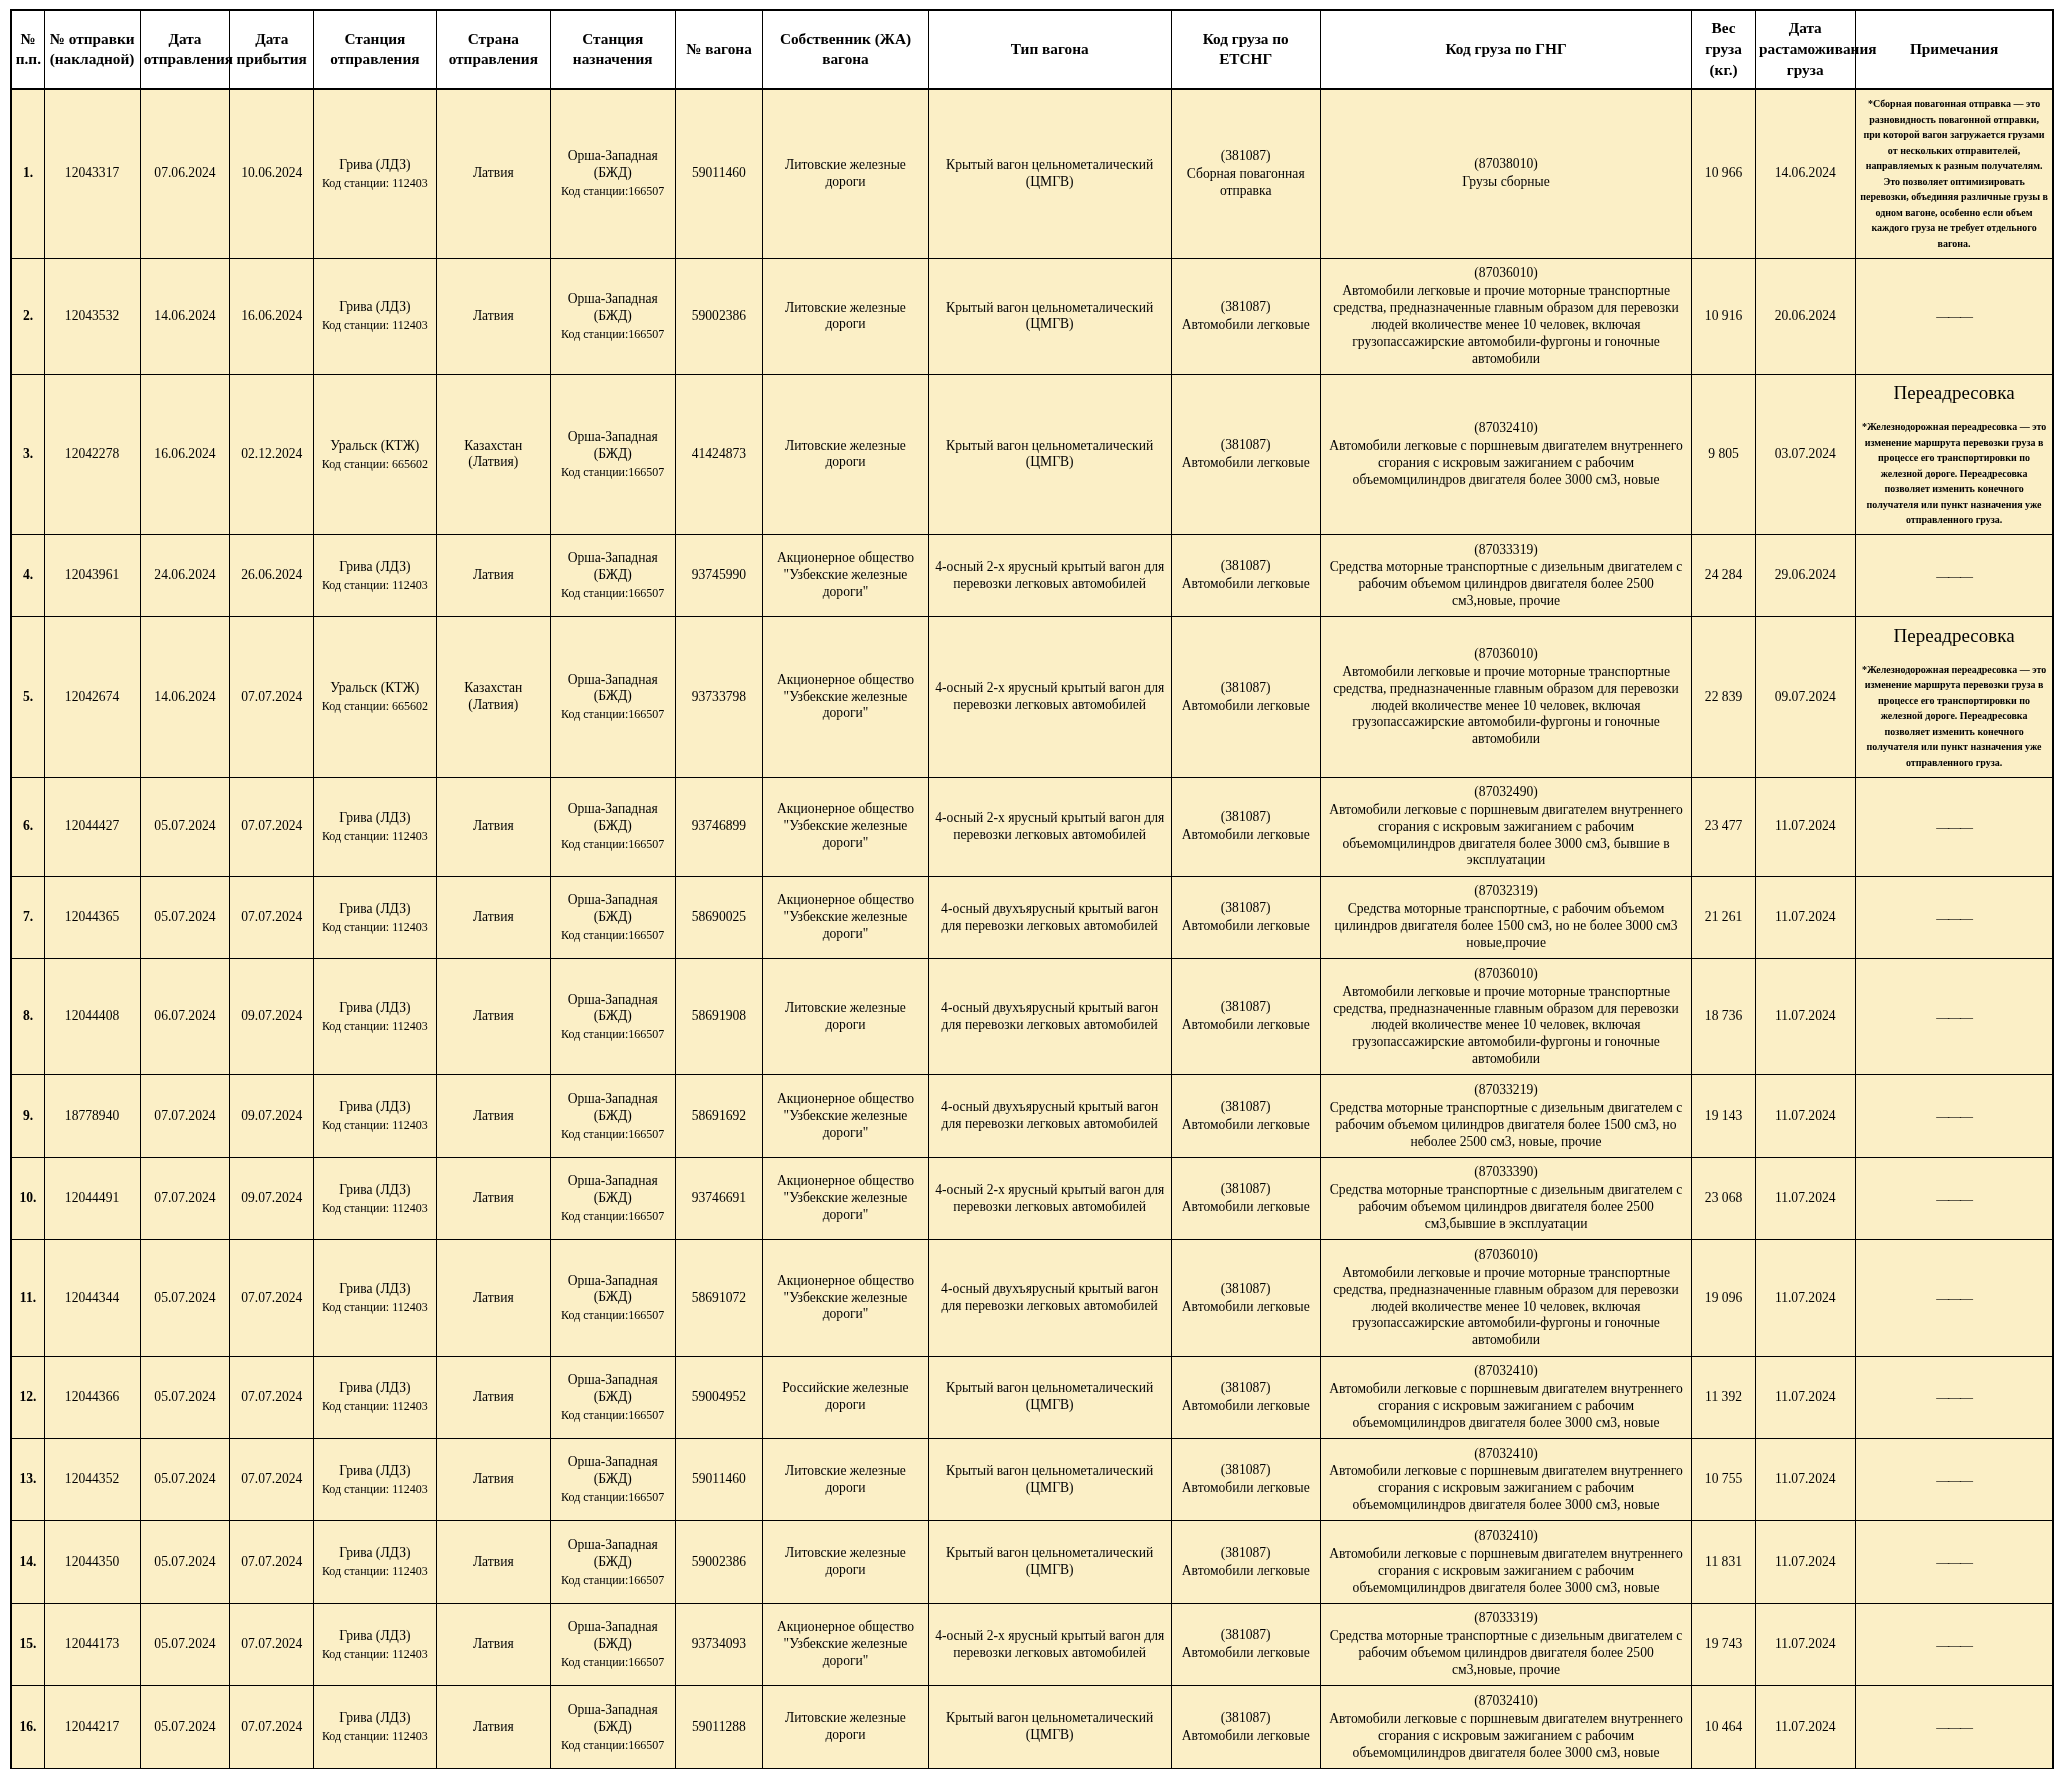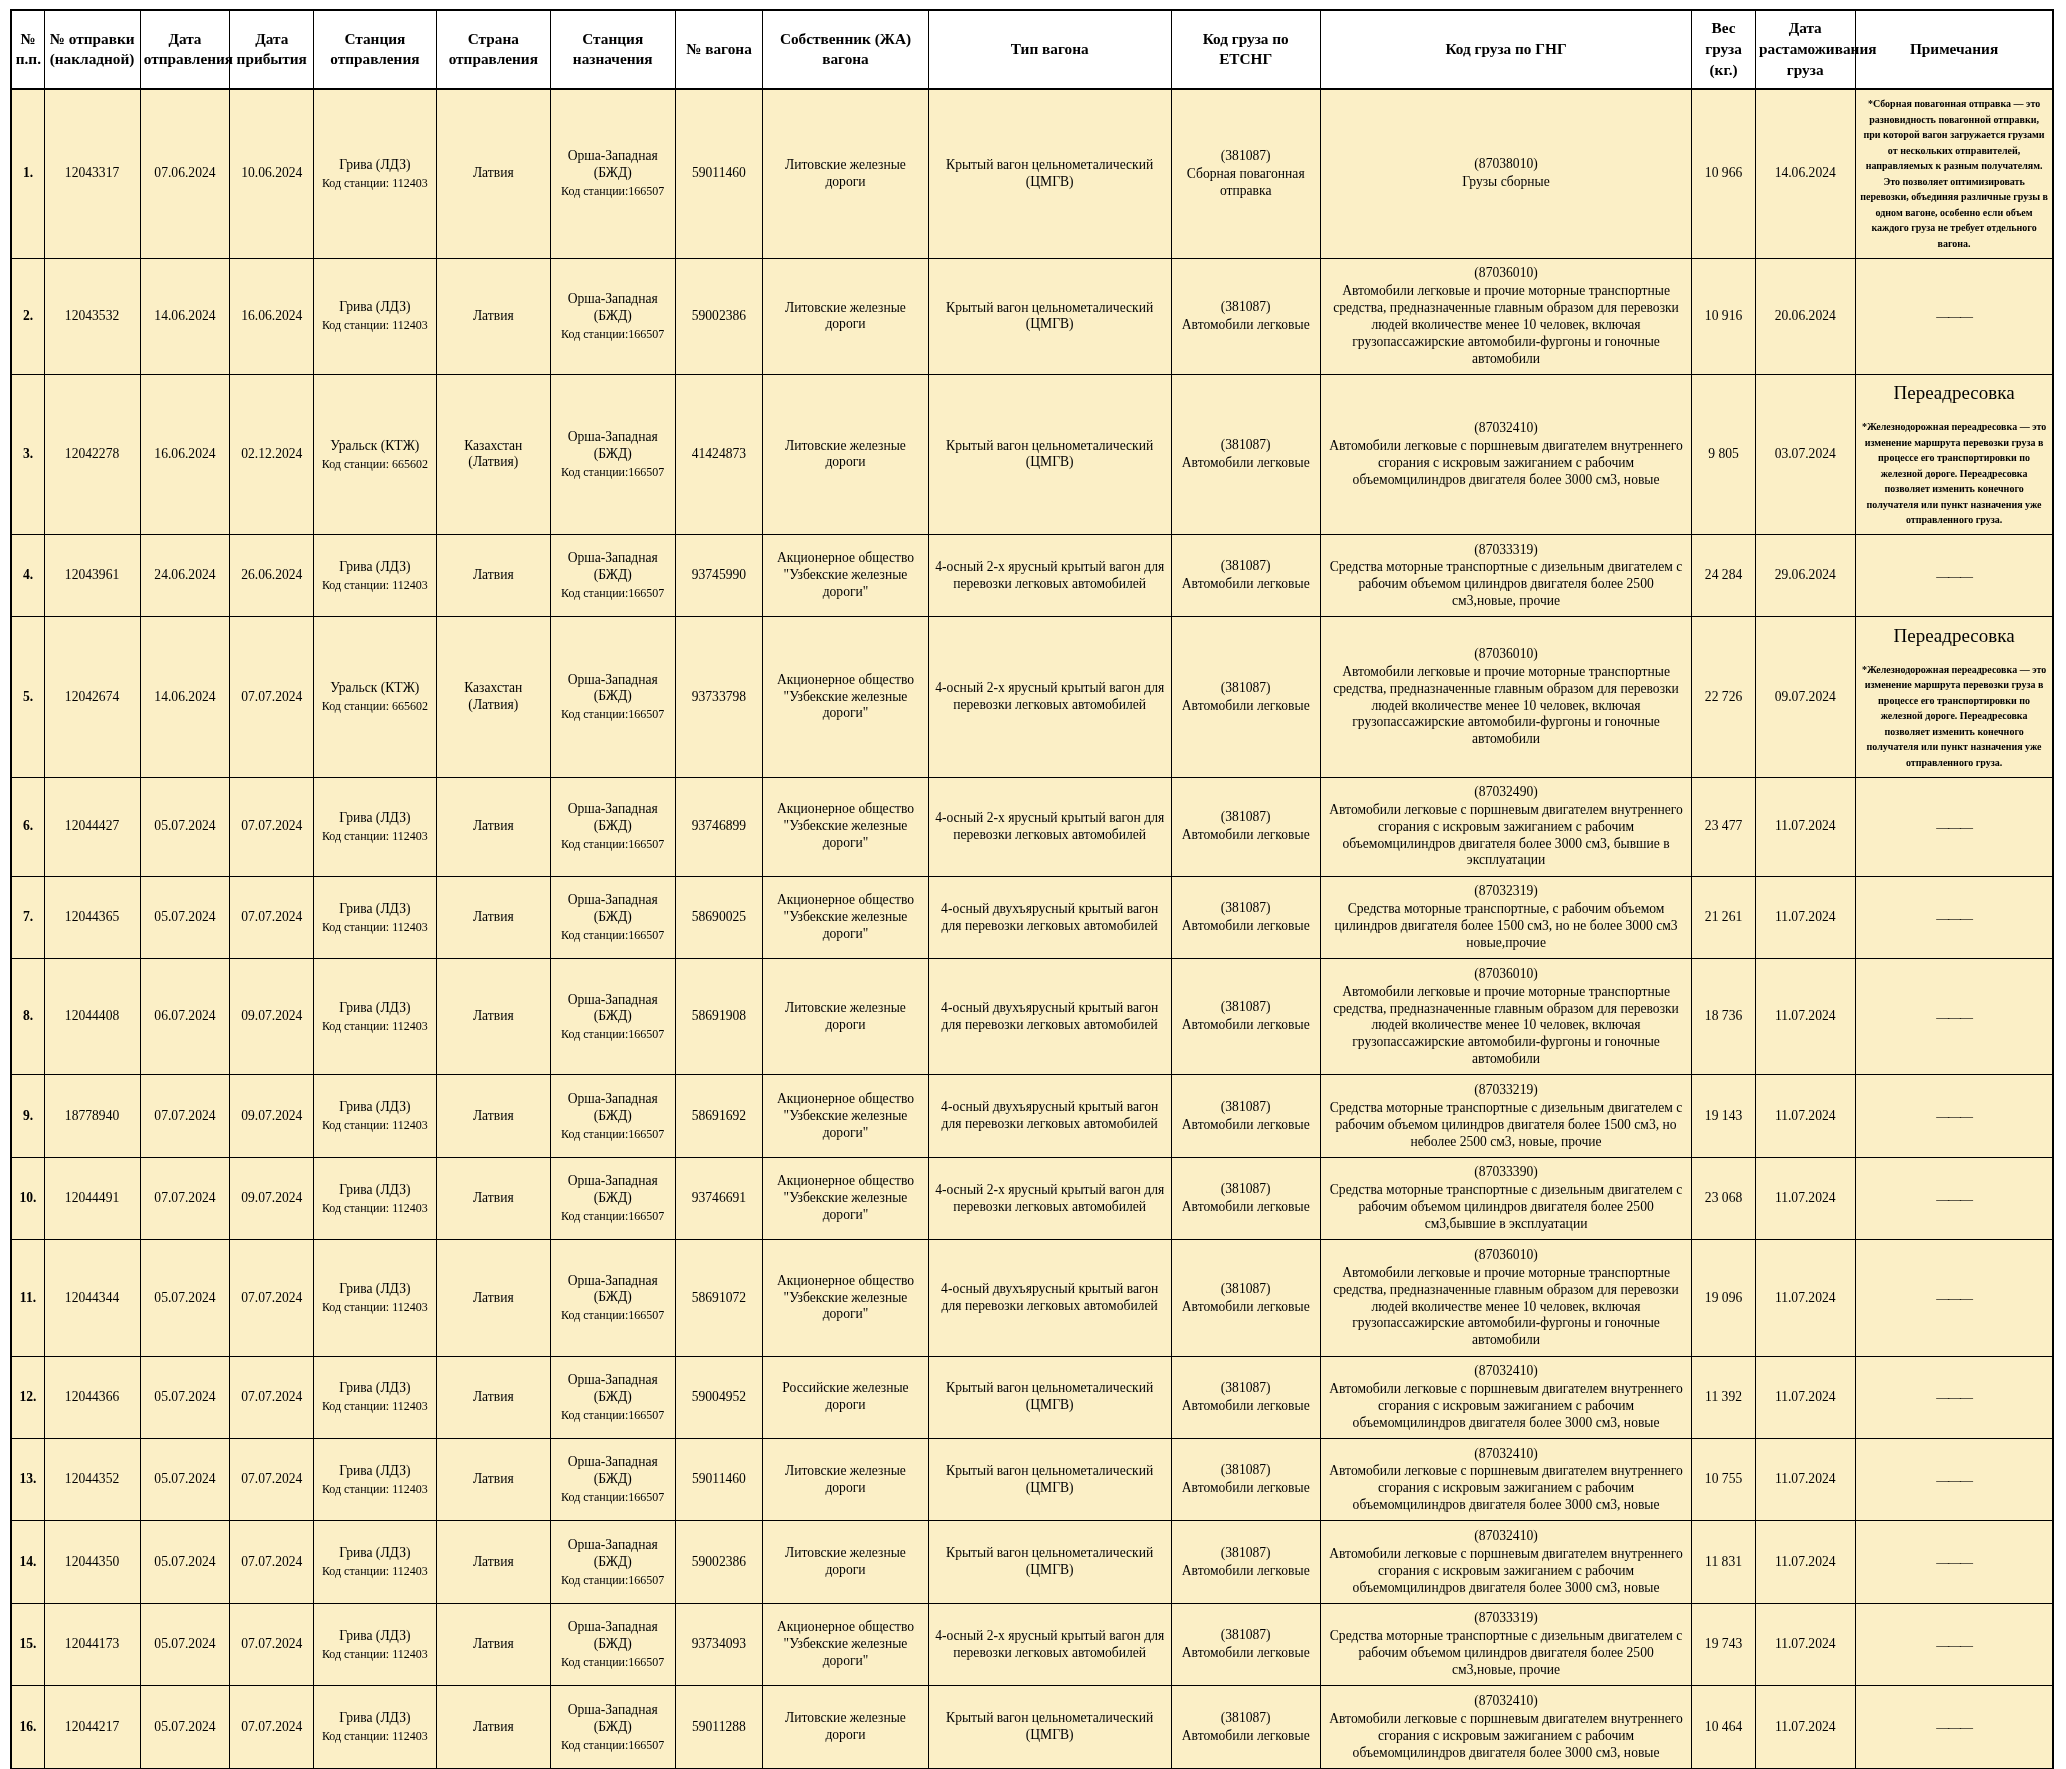--- a/index.html
+++ b/index.html
@@ -230,21 +230,21 @@
         <td>Акционерное общество "Узбекские железные дороги"</td>
         <td>4-осный 2-х ярусный крытый вагон для перевозки легковых автомобилей</td>
         <td>
           <div class="code-line">(381087)</div>
           <div>Автомобили легковые</div>
         </td>
         <td>
           <div class="code-line">(87036010)</div>
           <div>Автомобили легковые и прочие моторные транспортные средства, предназначенные главным образом для перевозки людей вколичестве менее 10 человек, включая грузопассажирские автомобили-фургоны и гоночные автомобили</div>
         </td>
-        <td>22 726</td>
+        <td>22 839</td>
         <td>09.07.2024</td>
         <td>
           <div class="note-title">Переадресовка</div>
           <div class="note-text">*Железнодорожная переадресовка — это изменение маршрута перевозки груза в процессе его транспортировки по железной дороге. Переадресовка позволяет изменить конечного получателя или пункт назначения уже отправленного груза.</div>
         </td>
       </tr>
       <tr>
         <td class="num">6.</td>
         <td>12044427</td>
         <td>05.07.2024</td>

